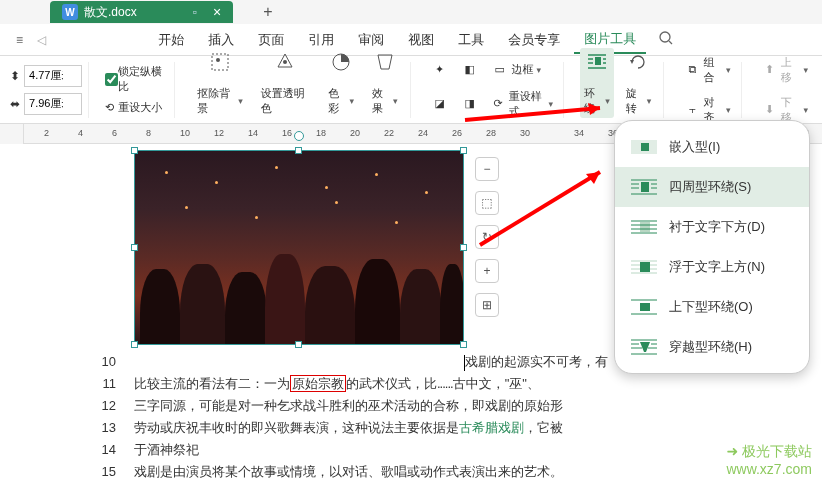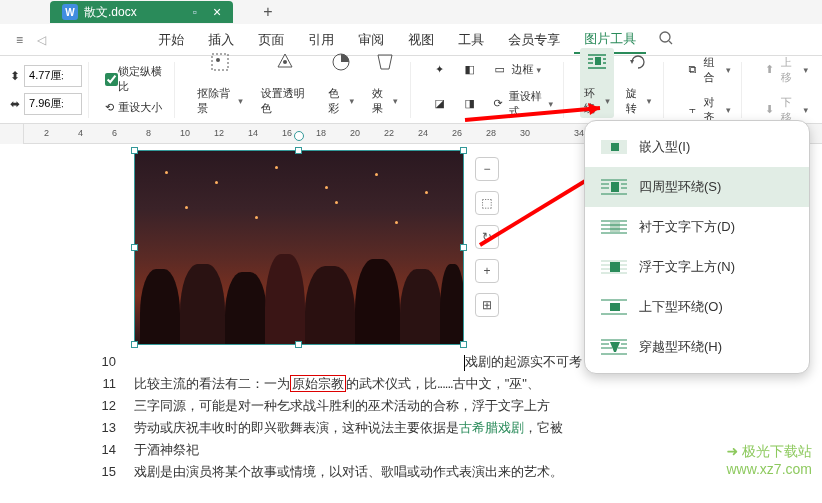--- a/index.html
+++ b/index.html
@@ -57,21 +57,21 @@
 .stool { width: 24px; height: 24px; border: 1px solid #ccc; border-radius: 4px; background: #fff; display: flex; align-items: center; justify-content: center; color: #555; }
 
 .text-lines { margin-left: 0; margin-top: 6px; font-size: 13px; color: #333; }
 .tl-row { display: flex; align-items: baseline; line-height: 22px; }
 .ln { width: 40px; text-align: right; padding-right: 18px; color: #333; font-size: 13px; }
 .txt { flex: 1; }
 .red-box { border: 1px solid #d00; padding: 0 1px; }
 .link { color: #2a8b5a; }
 .ellipsis-box { letter-spacing:-1px; }
 
-.dropdown { position: absolute; top: 120px; right: 12px; width: 226px; background: #fff; border: 1px solid #ccc; border-radius: 12px; box-shadow: 0 4px 12px rgba(0,0,0,.2); padding: 6px 0; z-index: 100; }
+.dropdown { position: absolute; top: 120px; right: 12px; width: 196px; background: #fff; border: 1px solid #ccc; border-radius: 18px; box-shadow: 0 4px 12px rgba(0,0,0,.2); padding: 6px 0; z-index: 100; }
 .dd-item { display: flex; align-items: center; gap: 12px; padding: 10px 16px; font-size: 13px; color: #333; }
 .dd-item.hover { background: #e1ede5; }
 .dd-ico { width: 26px; height: 20px; display: flex; align-items: center; justify-content: center; }
 .wrap-ico svg { display: block; }
 
 .arrow { position: absolute; pointer-events: none; z-index: 90; }
 .arrow path { stroke: #f00; stroke-width: 4; fill: none; }
 .arrow polygon { fill: #f00; }
 
 .watermark { position: absolute; right: 10px; bottom: 26px; color: #7ac043; font-size: 14px; font-weight: 500; opacity: 0.85; }
@@ -339,21 +339,21 @@
       <div class="tl-row">
           <span class="ln">10</span>
           <span class="txt" style="padding-left:330px"><span class="cursor"></span><span>戏剧的起源实不可考，有</span></span>
         </div>
       <div class="tl-row">
           <span class="ln">11</span>
           <span class="txt"><span>比较主流的看法有二：一为</span><span class="red-box">原始宗教</span><span>的武术仪式，比</span><span class="ellipsis-box">......</span><span>古中文，"巫"、</span></span>
         </div>
       <div class="tl-row">
           <span class="ln">12</span>
-          <span class="txt">三字同源，可能是对一种乞求战斗胜利的巫术活动的合称，浮于文字上方</span>
+          <span class="txt">三字同源，可能是对一种乞求战斗胜利的巫术活动的合称，即戏剧的原始形</span>
         </div>
       <div class="tl-row">
           <span class="ln">13</span>
           <span class="txt"><span>劳动或庆祝丰收时的即兴歌舞表演，这种说法主要依据是</span><span class="link">古希腊戏剧</span><span>，它被</span></span>
         </div>
       <div class="tl-row">
           <span class="ln">14</span>
           <span class="txt">于酒神祭祀</span>
         </div>
       <div class="tl-row">

